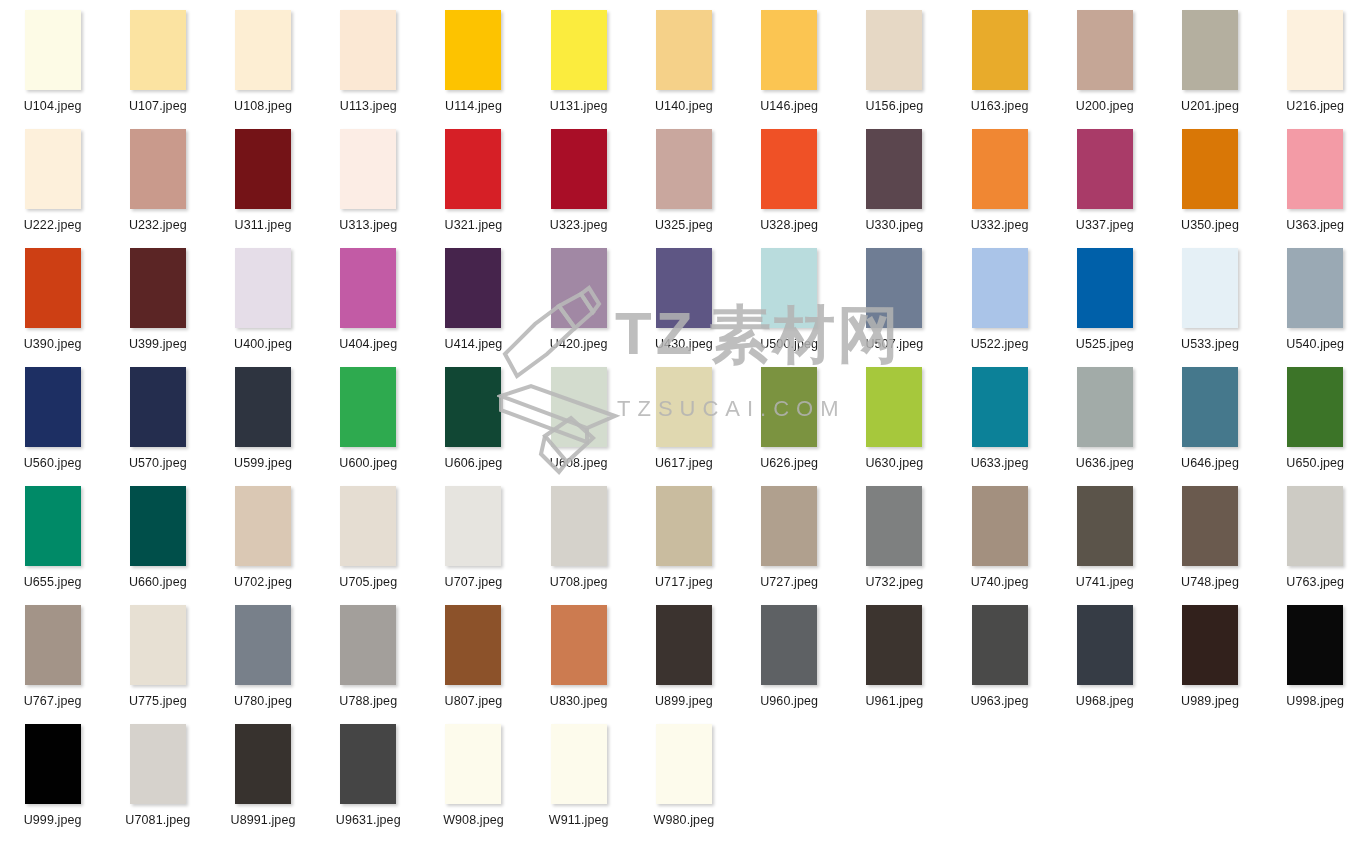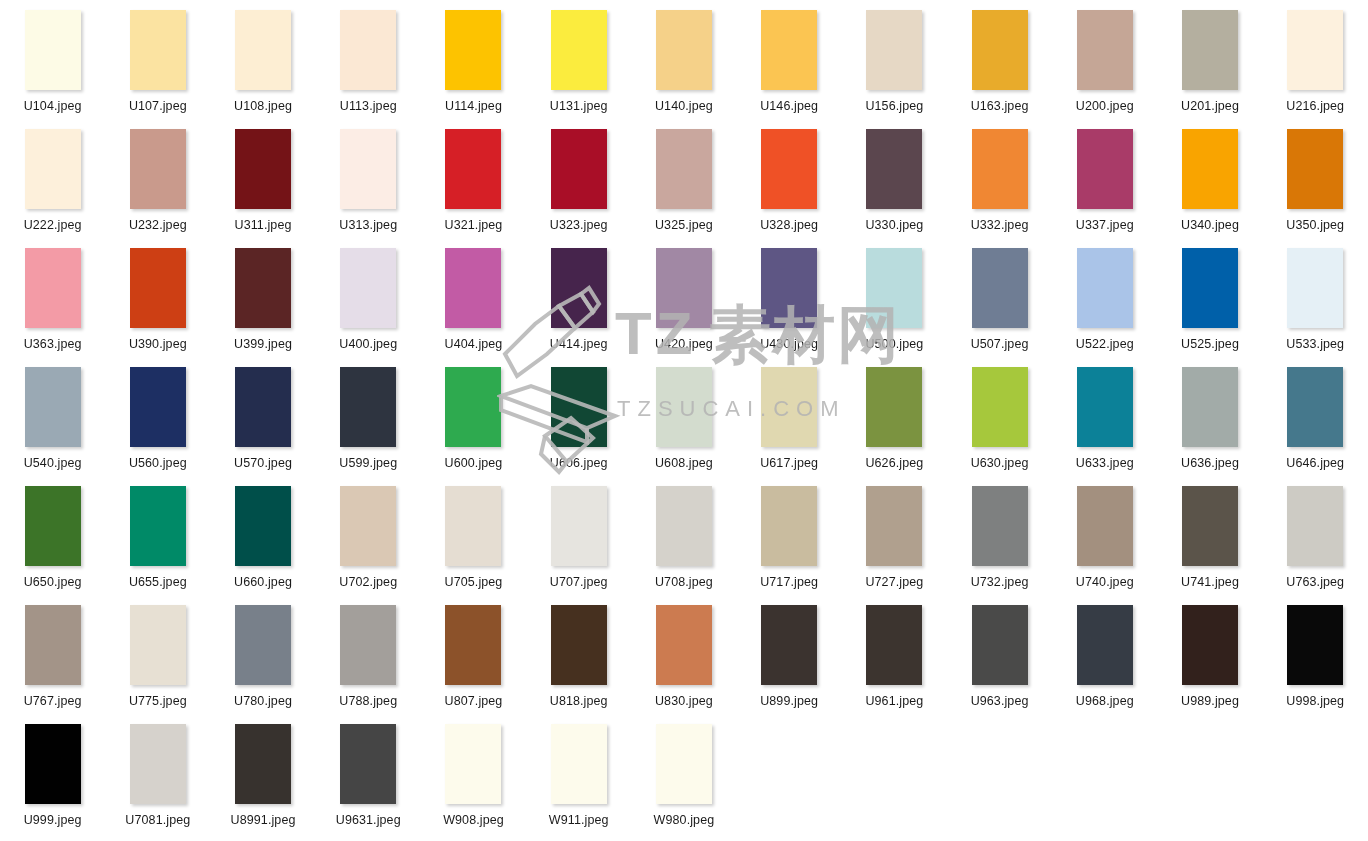--- a/index.html
+++ b/index.html
@@ -189,24 +189,20 @@
     </div>
     <div class="swatch-cell">
       <div class="swatch-chip" style="background-color: rgb(240, 135, 51);"></div>
       <div class="swatch-label">U332.jpeg</div>
     </div>
     <div class="swatch-cell">
       <div class="swatch-chip" style="background-color: rgb(169, 59, 104);"></div>
       <div class="swatch-label">U337.jpeg</div>
     </div>
     <div class="swatch-cell">
-      <div class="swatch-chip" style="background-color: rgb(249, 164, 0);"></div>
-      <div class="swatch-label">U340.jpeg</div>
-    </div>
-    <div class="swatch-cell">
       <div class="swatch-chip" style="background-color: rgb(217, 119, 6);"></div>
       <div class="swatch-label">U350.jpeg</div>
     </div>
     <div class="swatch-cell">
       <div class="swatch-chip" style="background-color: rgb(243, 155, 166);"></div>
       <div class="swatch-label">U363.jpeg</div>
     </div>
     <div class="swatch-cell">
       <div class="swatch-chip" style="background-color: rgb(205, 63, 20);"></div>
       <div class="swatch-label">U390.jpeg</div>
@@ -349,20 +345,24 @@
     </div>
     <div class="swatch-cell">
       <div class="swatch-chip" style="background-color: rgb(163, 144, 127);"></div>
       <div class="swatch-label">U740.jpeg</div>
     </div>
     <div class="swatch-cell">
       <div class="swatch-chip" style="background-color: rgb(91, 84, 74);"></div>
       <div class="swatch-label">U741.jpeg</div>
     </div>
     <div class="swatch-cell">
+      <div class="swatch-chip" style="background-color: rgb(106, 90, 78);"></div>
+      <div class="swatch-label">U748.jpeg</div>
+    </div>
+    <div class="swatch-cell">
       <div class="swatch-chip" style="background-color: rgb(205, 203, 196);"></div>
       <div class="swatch-label">U763.jpeg</div>
     </div>
     <div class="swatch-cell">
       <div class="swatch-chip" style="background-color: rgb(163, 148, 136);"></div>
       <div class="swatch-label">U767.jpeg</div>
     </div>
     <div class="swatch-cell">
       <div class="swatch-chip" style="background-color: rgb(231, 224, 211);"></div>
       <div class="swatch-label">U775.jpeg</div>
@@ -373,30 +373,30 @@
     </div>
     <div class="swatch-cell">
       <div class="swatch-chip" style="background-color: rgb(163, 159, 155);"></div>
       <div class="swatch-label">U788.jpeg</div>
     </div>
     <div class="swatch-cell">
       <div class="swatch-chip" style="background-color: rgb(140, 82, 42);"></div>
       <div class="swatch-label">U807.jpeg</div>
     </div>
     <div class="swatch-cell">
-      <div class="swatch-chip" style="background-color: rgb(70, 48, 31);"></div>
-      <div class="swatch-label">U818.jpeg</div>
-    </div>
-    <div class="swatch-cell">
       <div class="swatch-chip" style="background-color: rgb(204, 123, 80);"></div>
       <div class="swatch-label">U830.jpeg</div>
     </div>
     <div class="swatch-cell">
       <div class="swatch-chip" style="background-color: rgb(59, 51, 47);"></div>
       <div class="swatch-label">U899.jpeg</div>
+    </div>
+    <div class="swatch-cell">
+      <div class="swatch-chip" style="background-color: rgb(94, 97, 100);"></div>
+      <div class="swatch-label">U960.jpeg</div>
     </div>
     <div class="swatch-cell">
       <div class="swatch-chip" style="background-color: rgb(60, 52, 47);"></div>
       <div class="swatch-label">U961.jpeg</div>
     </div>
     <div class="swatch-cell">
       <div class="swatch-chip" style="background-color: rgb(74, 74, 73);"></div>
       <div class="swatch-label">U963.jpeg</div>
     </div>
     <div class="swatch-cell">

